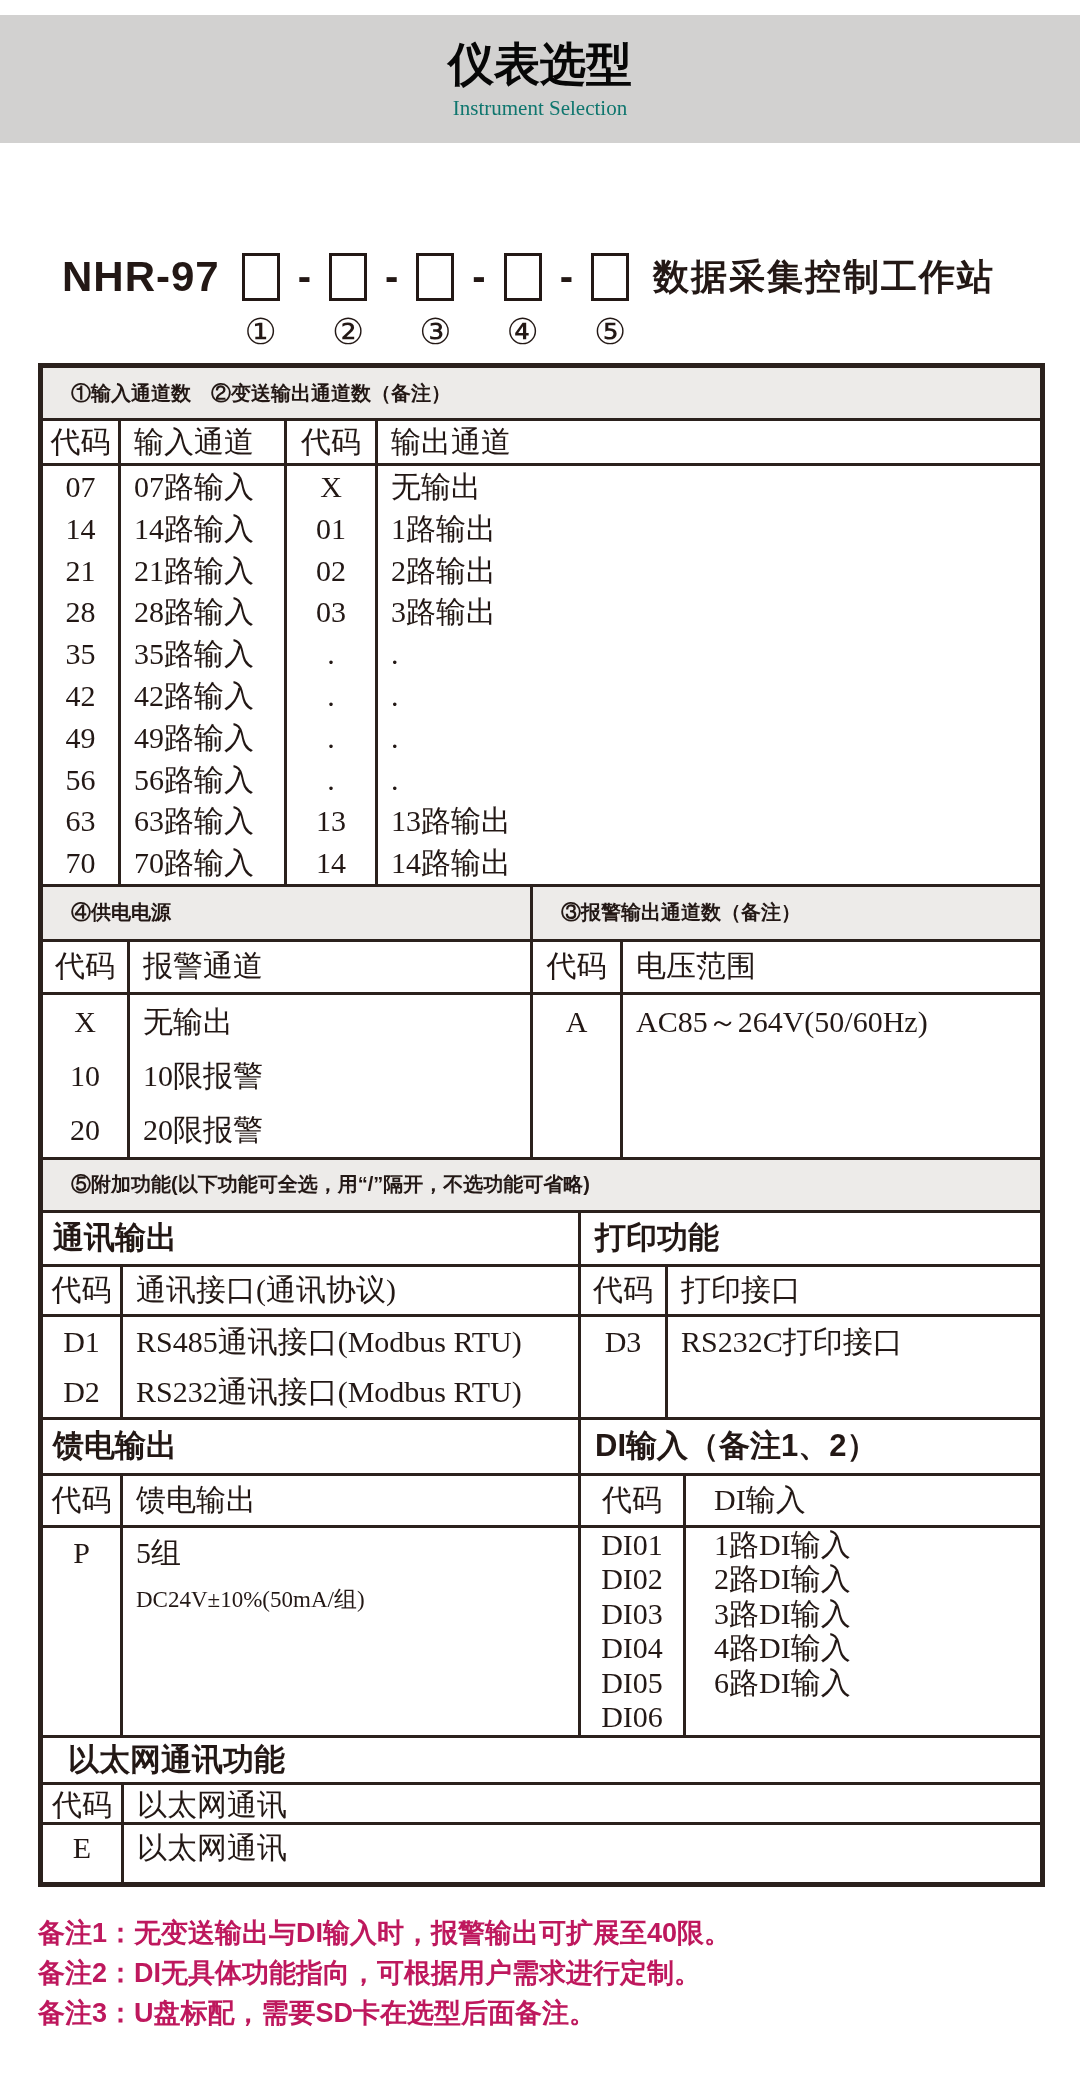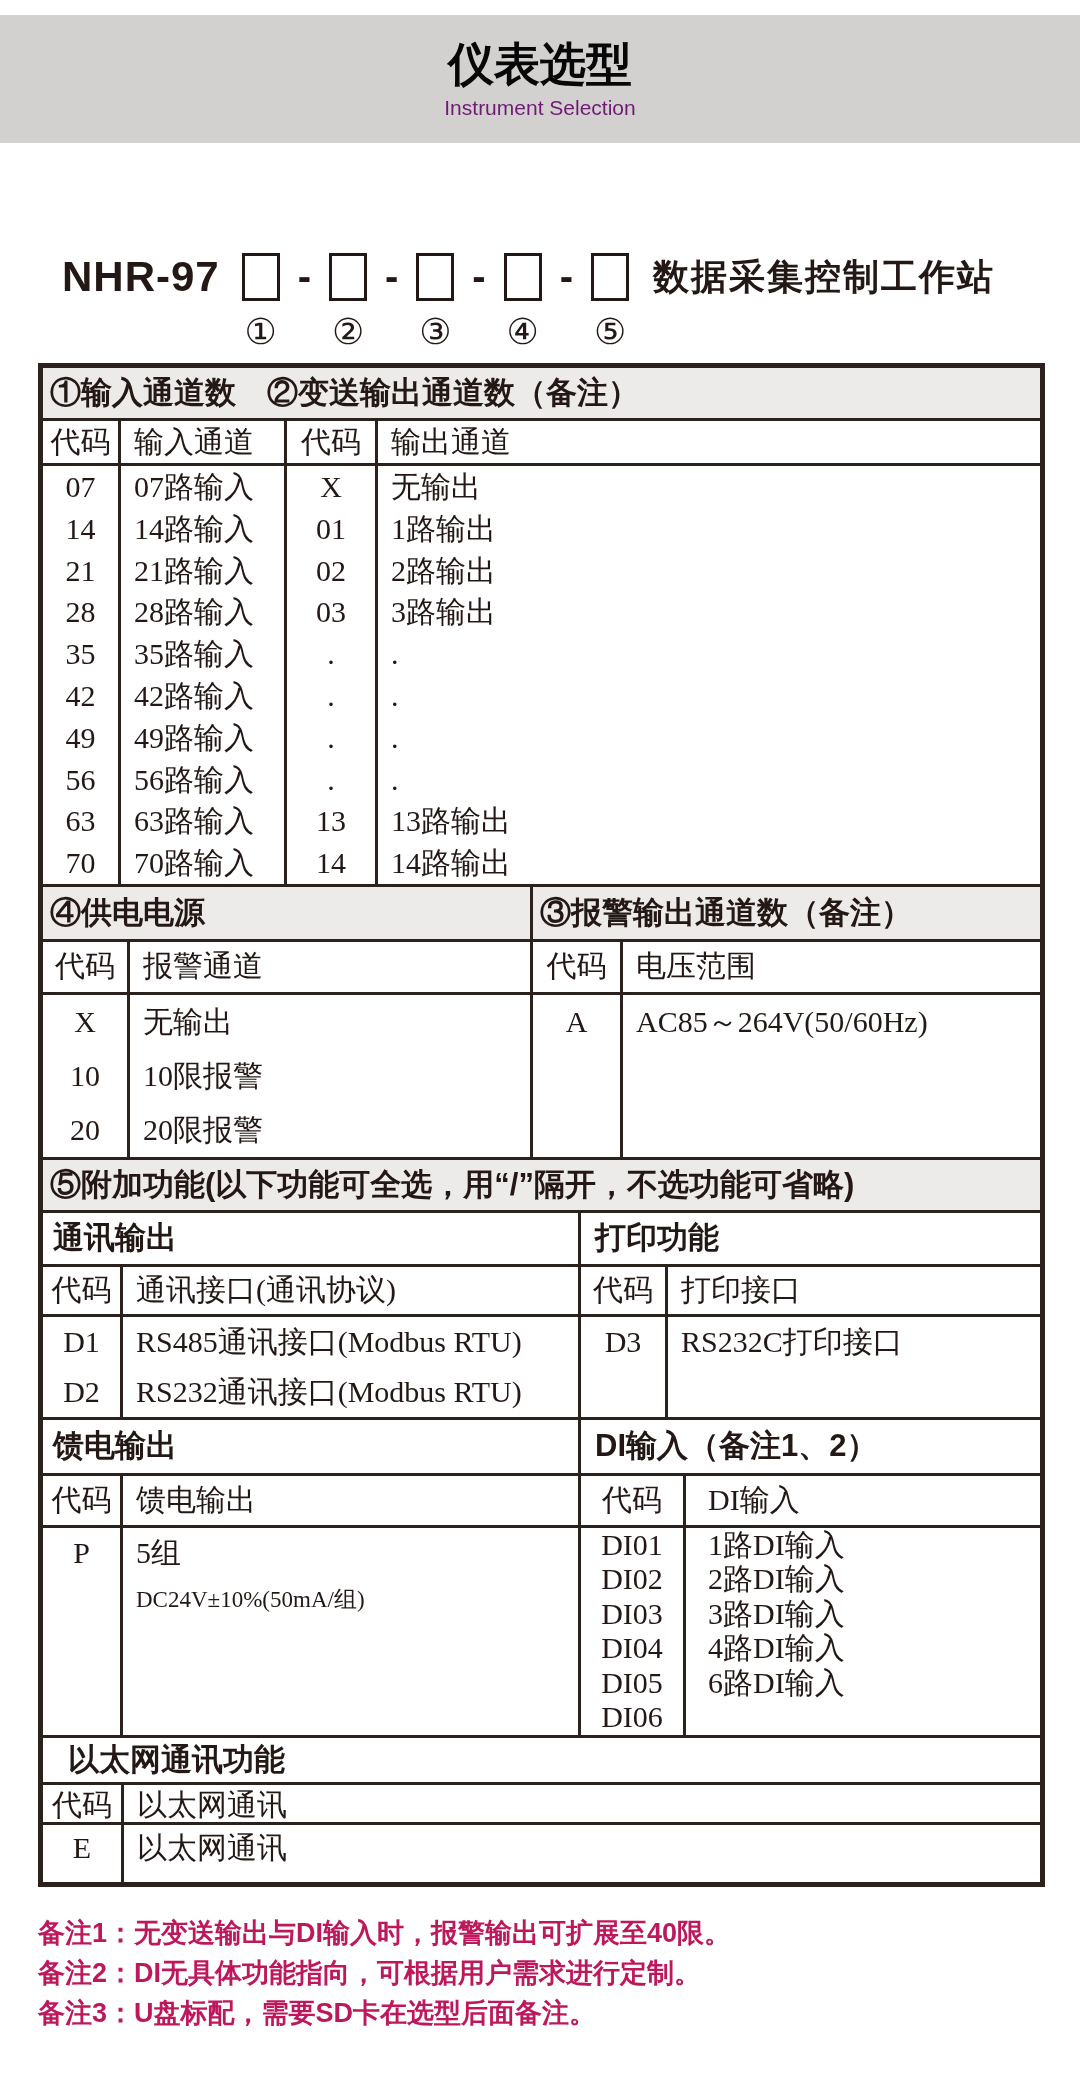--- a/index.html
+++ b/index.html
@@ -9,59 +9,59 @@
     --banner:#d2d1d0;
   }
   *{box-sizing:border-box;margin:0;padding:0}
   html,body{margin:0;padding:0;background:#fff}
   .page{width:1080px;height:2075px;background:#ffffff;position:relative;overflow:hidden;color:var(--ink)}
 
   
   .banner{margin-top:15px;width:1080px;height:128px;background:var(--banner);
     display:flex;flex-direction:column;align-items:center;justify-content:center}
   .banner-title{font-family:"Liberation Sans",sans-serif;font-weight:700;font-size:46px;line-height:52px;color:#070707}
-  .banner-sub{font-family:Liberation Sans, sans-serif;font-size:21px;line-height:24px;color:#701a75;margin-top:6px}
+  .banner-sub{font-family:Liberation Serif, serif;font-size:21px;line-height:24px;color:#0f766e;margin-top:6px}
 
   
   .model{margin:110px 0 0 62px;display:flex;align-items:flex-start}
   .m-prefix{font-family:"Liberation Sans",sans-serif;font-weight:700;font-size:42px;line-height:48px;letter-spacing:1px;margin-right:12px}
   .slot{display:flex;flex-direction:column;align-items:center;margin:0 10px}
   .box{width:38px;height:48px;border:3px solid var(--ink);background:#fff}
   .pos{font-family:"Liberation Serif",serif;font-size:36px;line-height:38px;margin-top:12px}
   .dash{font-family:"Liberation Sans",sans-serif;font-weight:700;font-size:40px;line-height:46px;margin:0 8px}
   .m-suffix{font-family:"Liberation Sans",sans-serif;font-weight:700;font-size:36px;line-height:48px;margin-left:14px;letter-spacing:2px}
 
   
   .tbl{width:1007px;margin:12px 0 0 38px;border:5px solid var(--line);
        font-family:"Liberation Serif","DejaVu Serif",serif;font-size:30px;color:var(--ink)}
   .tbl>*+*{border-top:3px solid var(--line)}
 
   .gray{background:var(--gray)}
-  .sec-hdr{font-family:"Liberation Sans",sans-serif;font-weight:700;font-size:31px;
-    display:flex;align-items:center;padding-left:7px}
+  .sec-hdr{font-family:"Liberation Sans",sans-serif;font-weight:700;font-size:20px;
+    display:flex;align-items:center;padding-left:28px}
   .h50{height:50px}.h52{height:52px}.h53{height:53px}.h51{height:51px}
   .h47{height:47px}.h49{height:49px}.h45{height:45px}.h40{height:40px}.h60{height:60px}
 
   .split34{display:grid;grid-template-columns:487px 1fr}
   .split5{display:grid;grid-template-columns:535px 1fr}
   .split34>*+*,.split5>*+*{border-left:3px solid var(--line)}
 
   .g12{display:grid;grid-template-columns:75px 166px 91px 1fr}
   .g3{display:grid;grid-template-columns:84px 1fr}
   .g4{display:grid;grid-template-columns:87px 1fr}
   .gcomm{display:grid;grid-template-columns:77px 1fr}
   .gprint{display:grid;grid-template-columns:84px 1fr}
   .gfeed{display:grid;grid-template-columns:77px 1fr}
   .gdi{display:grid;grid-template-columns:102px 1fr}
   .geth{display:grid;grid-template-columns:78px 1fr}
   .g12>*+*,.g3>*+*,.g4>*+*,.gcomm>*+*,.gprint>*+*,.gfeed>*+*,.gdi>*+*,.geth>*+*{border-left:3px solid var(--line)}
 
   .center{text-align:center}
   .padl{padding-left:13px}
-  .padl22{padding-left:22px}
+  .padl22{padding-left:28px}
   .vmid{display:flex;align-items:center}
   .vmid.center{justify-content:center}
 
   .subhdr{font-family:"Liberation Sans",sans-serif;font-weight:700;font-size:31px;display:flex;align-items:center;padding-left:10px}
   .subhdr.ind{padding-left:14px}
   .eth-title{padding-left:25px}
 
   .rows41>div{height:41.8px;line-height:41.8px}
   .rows54>div{height:54px;line-height:54px}
   .rows50>div{height:50px;line-height:50px}

